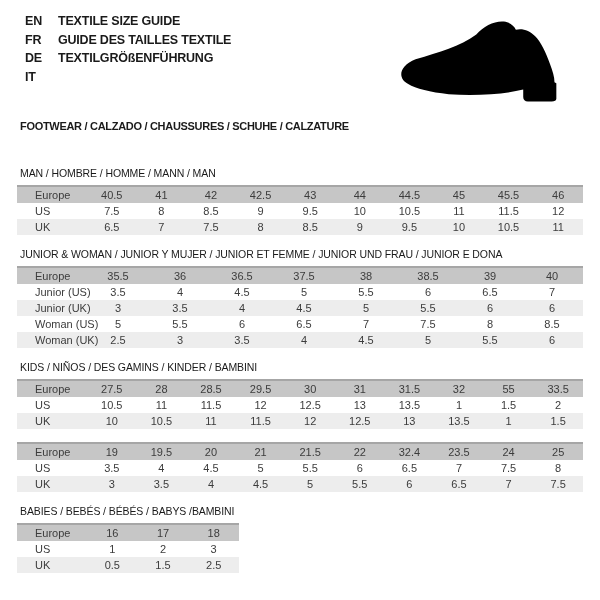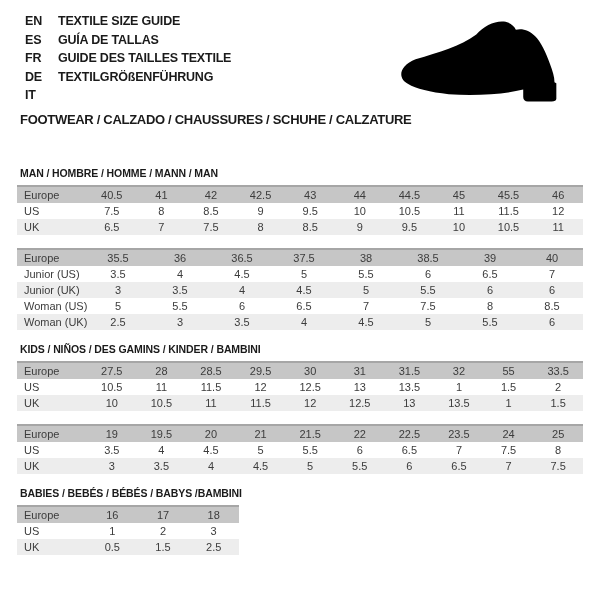--- a/index.html
+++ b/index.html
@@ -30,24 +30,24 @@
     align-items: center;
     font-weight: bold;
     font-size: 12.5px;
     letter-spacing: -0.2px;
     white-space: nowrap;
   }
   .lang-code { width: 33px; }
 
   .category-line {
     position: absolute;
-    top: 112px;
+    top: 120px;
     left: 20px;
     font-weight: bold;
-    font-size: 13px;
+    font-size: 11px;
     letter-spacing: -0.3px;
     white-space: nowrap;
     text-align: right;
   }
 
   .shoe-wrap {
     position: absolute;
     top: 16px;
     left: 393px;
     width: 185px;
@@ -57,21 +57,21 @@
 
   
   .sections {
     position: absolute;
     top: 167px;
     left: 17px;
     width: 566px;
   }
   .section + .section { margin-top: 13px; }
   .section-title {
-    font-weight: bold;
+    font-weight: normal;
     font-size: 10.5px;
     letter-spacing: -0.1px;
     line-height: 12px;
     margin: 0 0 6px 3px;
     white-space: nowrap;
   }
   .size-table {
     display: flex;
     flex-direction: column;
     width: 566px;
@@ -84,43 +84,39 @@
     font-size: 11px;
     color: var(--table-text, #3c3c3c);
   }
   .t-row.header {
     background: var(--header-row-bg, #c6c6c6);
     border-top: 2px solid var(--header-row-border, #a6a6a6);
   }
   .t-row.shade { background: var(--alt-row-bg, #ededed); }
   .t-label {
     width: 70px;
-    padding-left: 7px;
+    padding-left: 18px;
     box-sizing: border-box;
     white-space: nowrap;
   }
   .t-cell {
     flex: 1;
     text-align: center;
     white-space: nowrap;
   }
 </style>
 </head>
 <body>
 
 <div class="page">
 
   <div class="lang-list" id="lang-list">
       <div class="lang-row">
         <span class="lang-code">EN</span>
         <span class="lang-label">TEXTILE SIZE GUIDE</span>
-      </div>
-      <div class="lang-row">
-        <span class="lang-code">ES</span>
-        <span class="lang-label">GUÍA DE TALLAS</span>
       </div>
       <div class="lang-row">
         <span class="lang-code">FR</span>
         <span class="lang-label">GUIDE DES TAILLES TEXTILE</span>
       </div>
       <div class="lang-row">
         <span class="lang-code">DE</span>
         <span class="lang-label">TEXTILGRÖßENFÜHRUNG</span>
       </div>
       <div class="lang-row">
@@ -192,20 +188,21 @@
             <span class="t-cell">8.5</span>
             <span class="t-cell">9</span>
             <span class="t-cell">9.5</span>
             <span class="t-cell">10</span>
             <span class="t-cell">10.5</span>
             <span class="t-cell">11</span>
           </div>
         </div>
       </div>
       <div class="section">
+        <div class="section-title">JUNIOR &amp; WOMAN / JUNIOR Y MUJER / JUNIOR ET FEMME / JUNIOR UND FRAU / JUNIOR E DONA</div>
         <div class="size-table">
           <div class="t-row header">
             <span class="t-label">Europe</span>
             <span class="t-cell">35.5</span>
             <span class="t-cell">36</span>
             <span class="t-cell">36.5</span>
             <span class="t-cell">37.5</span>
             <span class="t-cell">38</span>
             <span class="t-cell">38.5</span>
             <span class="t-cell">39</span>
@@ -304,21 +301,21 @@
       <div class="section">
         <div class="size-table">
           <div class="t-row header">
             <span class="t-label">Europe</span>
             <span class="t-cell">19</span>
             <span class="t-cell">19.5</span>
             <span class="t-cell">20</span>
             <span class="t-cell">21</span>
             <span class="t-cell">21.5</span>
             <span class="t-cell">22</span>
-            <span class="t-cell">22.5</span>
+            <span class="t-cell">32.4</span>
             <span class="t-cell">23.5</span>
             <span class="t-cell">24</span>
             <span class="t-cell">25</span>
           </div>
           <div class="t-row">
             <span class="t-label">US</span>
             <span class="t-cell">3.5</span>
             <span class="t-cell">4</span>
             <span class="t-cell">4.5</span>
             <span class="t-cell">5</span>

